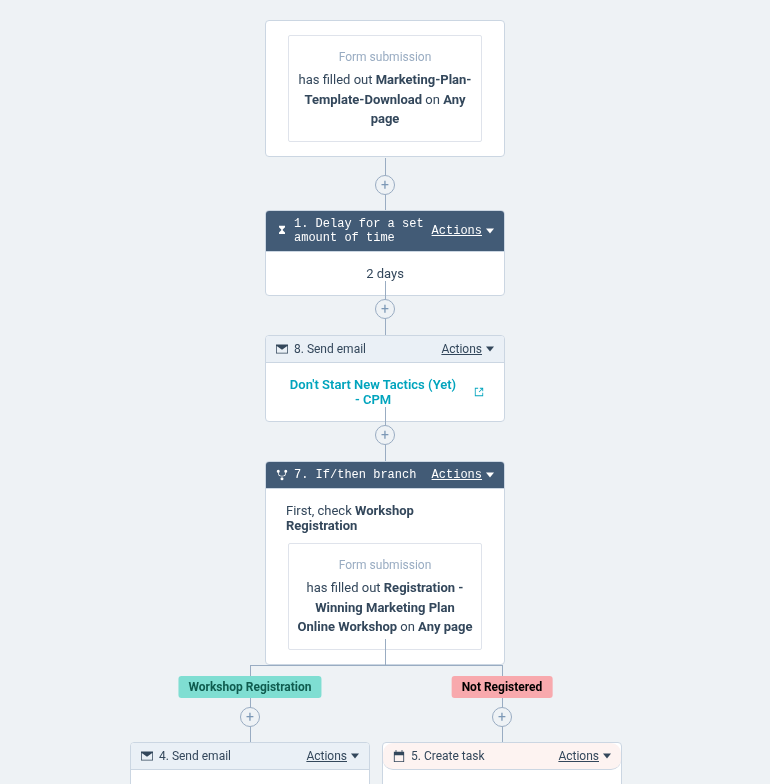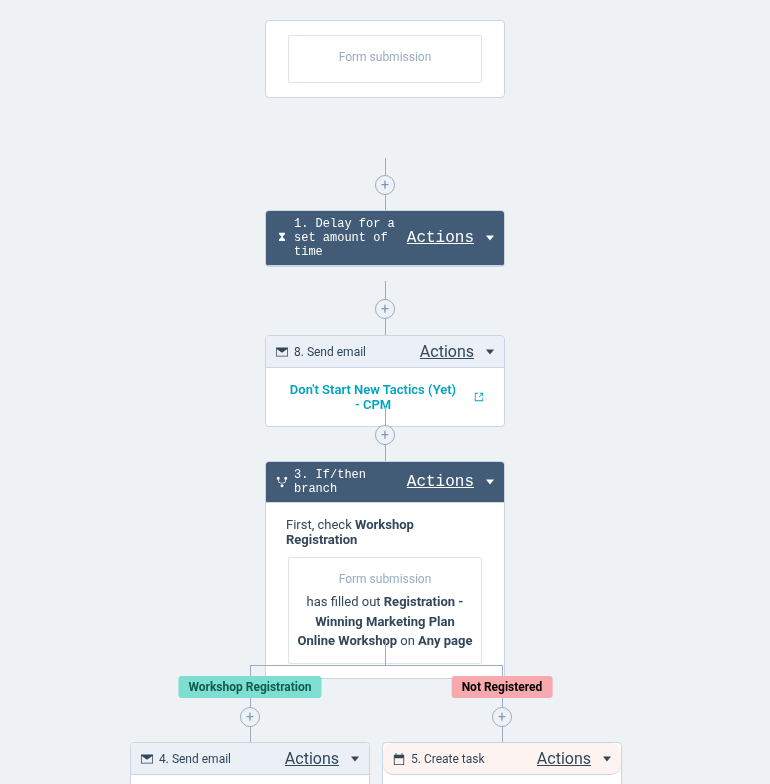--- a/index.html
+++ b/index.html
@@ -62,25 +62,24 @@
   }
   .card-header.orange {
     background: #fdf3f1;
     border-bottom: 0;
     border-radius: 10px;
   }
   .card-header .icon { margin-right: 6px; display: inline-flex; }
   .card-header .title { flex: 1; }
   .card-header .actions {
     text-decoration: underline;
-    font-size: 16px;
+    font-size: 12px;
     cursor: pointer;
     display: inline-flex;
     align-items: center;
-    gap: 8px;
   }
   .card-header.dark .actions { color: #fff; }
   .card-header.light .actions { color: #33475b; }
   .caret {
     margin-left: 4px;
     display: inline-block;
   }
   .card-body {
     padding: 14px 20px;
     text-align: center;
@@ -129,20 +128,23 @@
 </style>
 </head>
 <body>
 
 <div class="canvas">
 
   <div class="card center" style="top:20px;">
     <div class="card-body">
       <div class="framed">
         <div class="framelabel">Form submission</div>
+        <div>
+          <span>has filled out </span><span class="bold">Marketing-Plan-Template-Download</span><span> on </span><span class="bold">Any page</span>
+        </div>
       </div>
     </div>
   </div>
 
   <div class="vconn" style="top:158px; height:52px;"></div>
   <div class="plus" style="top:175px;">+</div>
 
   <div class="card center" style="top:210px;">
     <div class="card-header dark">
       <span class="icon">
@@ -152,20 +154,23 @@
       </span>
       <span class="title">1. Delay for a set amount of time</span>
       <span class="actions">
         <span>Actions</span>
         <span class="caret">
           <svg width="8" height="8" viewBox="0 0 10 6">
               <path fill="#fff" d="M0 0l5 6 5-6z"></path>
             </svg>
         </span>
       </span>
+    </div>
+    <div class="card-body">
+      <span>2 days</span>
     </div>
   </div>
 
   <div class="vconn" style="top:281px; height:54px;"></div>
   <div class="plus" style="top:299px;">+</div>
 
   <div class="card center" style="top:335px;">
     <div class="card-header light">
       <span class="icon">
         <svg width="12" height="10" viewBox="0 0 16 12">
@@ -197,21 +202,21 @@
   <div class="vconn" style="top:407px; height:54px;"></div>
   <div class="plus" style="top:425px;">+</div>
 
   <div class="card center" style="top:461px;">
     <div class="card-header dark">
       <span class="icon">
         <svg width="12" height="12" viewBox="0 0 16 16">
             <path fill="#fff" d="M3 1a2 2 0 1 1 0 4 2 2 0 0 1 0-4zm10 0a2 2 0 1 1 0 4 2 2 0 0 1 0-4zM8 11a2 2 0 1 1 0 4 2 2 0 0 1 0-4zM3 5v2c0 2 2 3 5 3 3 0 5-1 5-3V5h-1v2c0 1.2-1.6 2-4 2s-4-.8-4-2V5H3z"></path>
           </svg>
       </span>
-      <span class="title">3. If/then branch</span>
+      <span class="title">7. If/then branch</span>
       <span class="actions">
         <span>Actions</span>
         <span class="caret">
           <svg width="8" height="8" viewBox="0 0 10 6">
               <path fill="#fff" d="M0 0l5 6 5-6z"></path>
             </svg>
         </span>
       </span>
     </div>
     <div class="card-body left">

